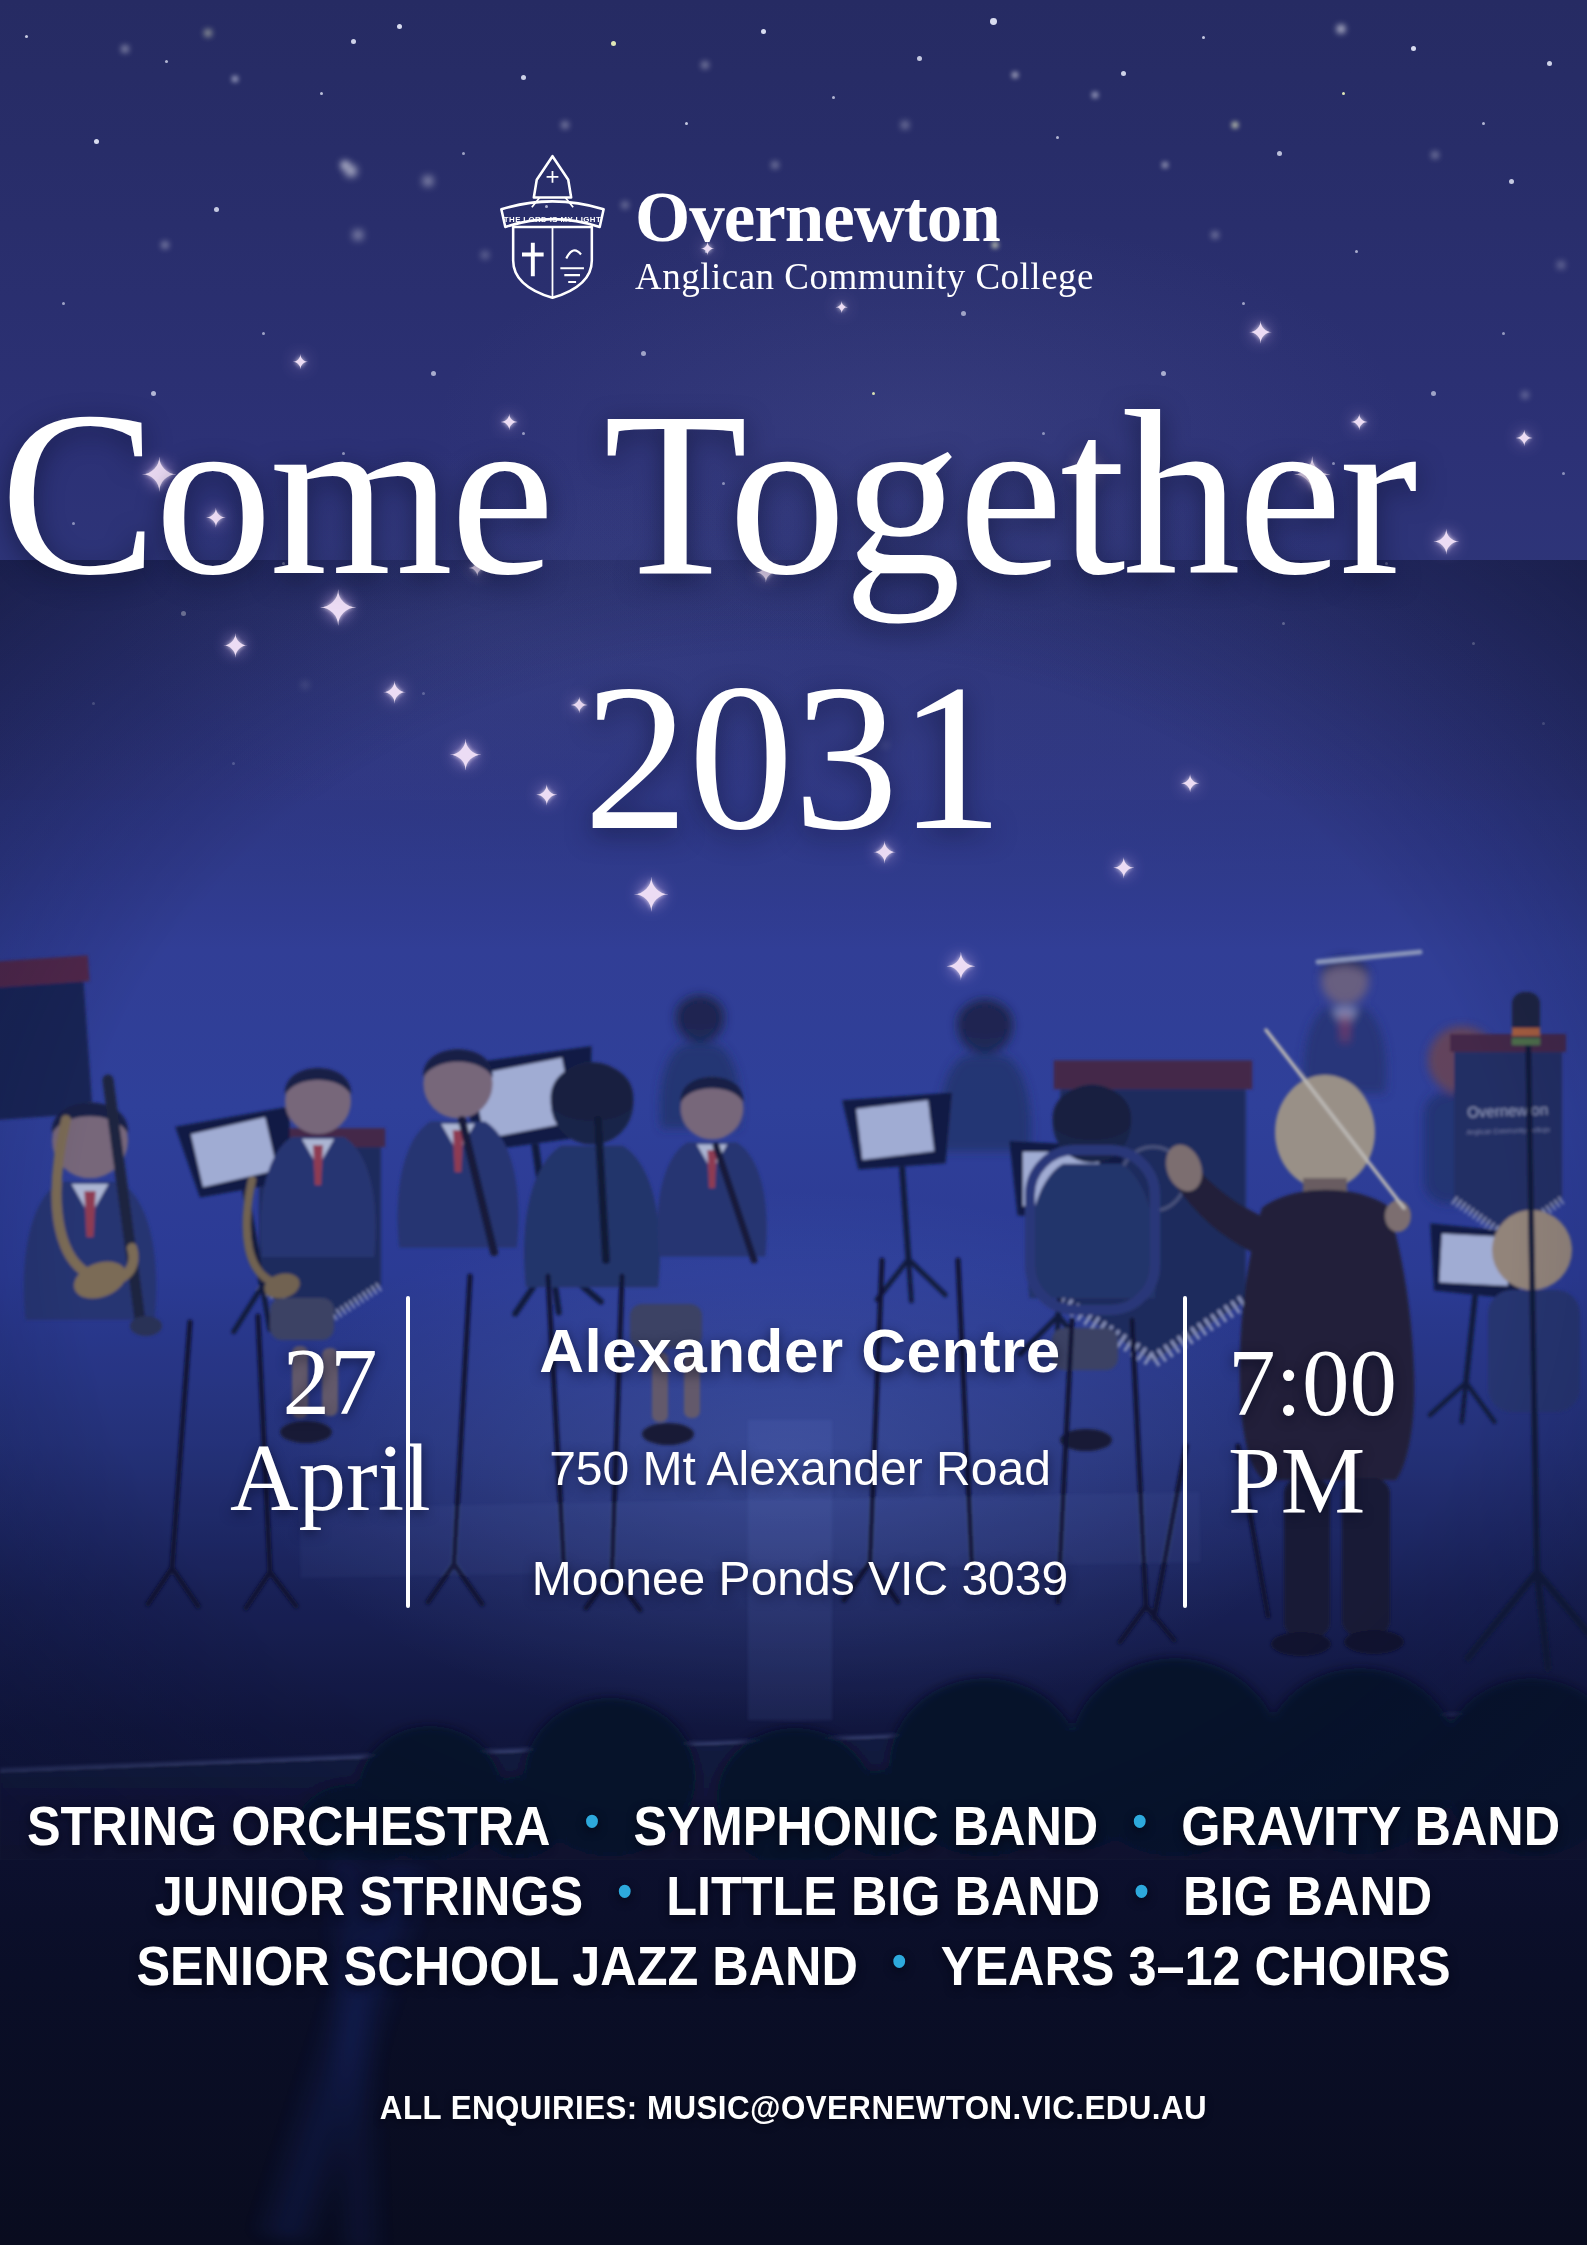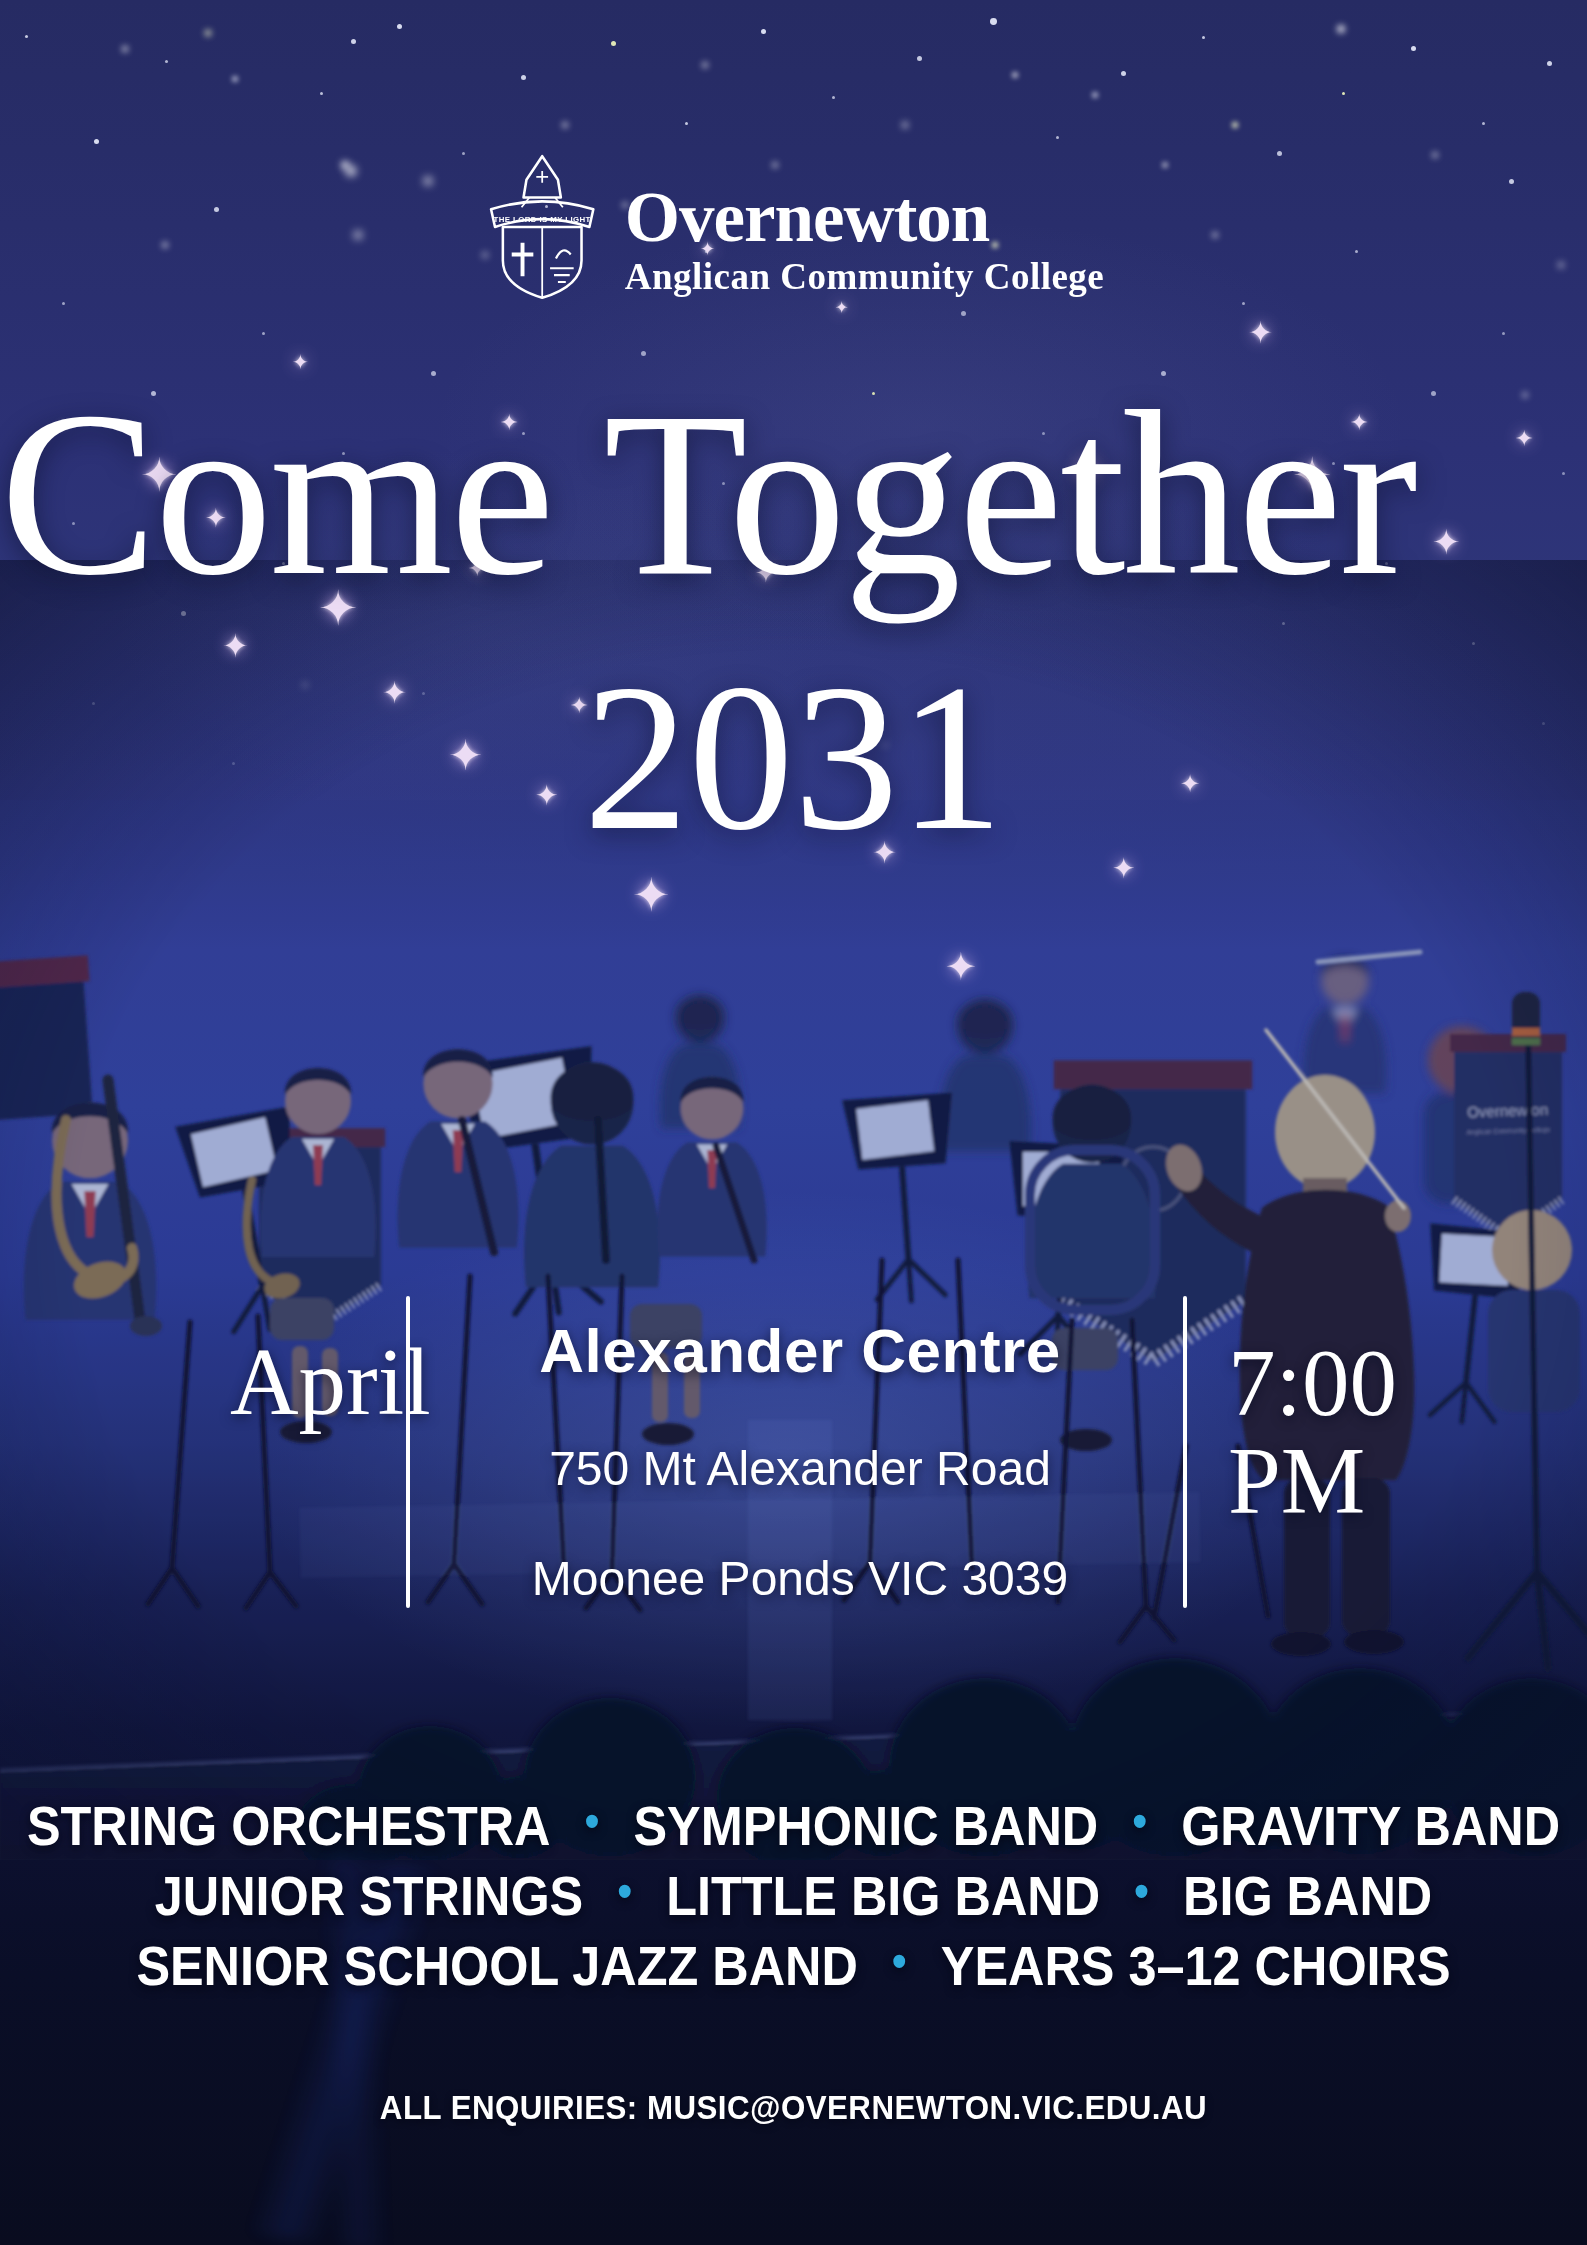--- a/index.html
+++ b/index.html
@@ -61,21 +61,21 @@
   .beams{position:absolute;left:180px;top:1860px;width:330px;height:385px;z-index:4;opacity:.8;
     background:linear-gradient(100deg,transparent 40%,rgba(40,70,190,.20) 50%,transparent 60%),
                linear-gradient(80deg,transparent 45%,rgba(40,70,190,.14) 52%,transparent 60%);
     filter:blur(7px);transform:rotate(8deg);}
   
   .content{position:absolute;left:0;top:0;width:100%;height:100%;z-index:6;color:#fff;}
   .serif{font-family:"Liberation Serif","DejaVu Serif",serif;}
   .logo-row{position:absolute;top:150px;left:50%;transform:translateX(-50%);display:flex;gap:24px;align-items:center;}
   .crest{width:118px;height:150px;display:block;}
   .logo-name{font-family:"Liberation Serif",serif;font-weight:700;font-size:71px;line-height:71px;margin-top:28px;letter-spacing:-1px;}
-  .logo-tag{font-family:"Liberation Serif",serif;font-weight:700;font-size:37px;line-height:40px;margin-top:4px;letter-spacing:.5px;}
+  .logo-tag{font-family:"Liberation Serif",serif;font-weight:400;font-size:37px;line-height:40px;margin-top:4px;letter-spacing:.5px;}
   .title{position:absolute;top:376px;left:0;width:100%;text-align:left;
     font-weight:400;font-size:236px;line-height:1;letter-spacing:-3px;
     text-shadow:0 6px 26px rgba(10,12,40,.55);}
   .year{position:absolute;top:652px;left:0;width:100%;text-align:center;
     font-weight:400;font-size:210px;line-height:1;text-shadow:0 6px 26px rgba(10,12,40,.5);}
   .details{position:absolute;left:0;top:0;width:100%;text-shadow:0 3px 12px rgba(5,8,30,.65);}
   .date-col{position:absolute;left:230px;top:1334px;width:200px;text-align:center;font-size:95px;line-height:96px;}
   .time-col{position:absolute;left:1228px;top:1334px;width:300px;text-align:left;font-size:95px;line-height:98px;}
   .vdiv{position:absolute;top:1296px;width:4px;height:312px;background:#fff;border-radius:2px;}
   .vdiv.d1{left:406px;} .vdiv.d2{left:1183px;}
@@ -336,20 +336,21 @@
       <div class="logo-name">Overnewton</div>
       <div class="logo-tag">Anglican Community College</div>
     </div>
   </div>
 
   <div class="title serif">Come Together</div>
   <div class="year serif">2031</div>
 
   <div class="details">
     <div class="date-col serif">
+      <div>27</div>
       <div>April</div>
     </div>
     <div class="vdiv d1"></div>
     <div class="venue-col">
       <div class="venue-name">Alexander Centre</div>
       <div class="addr a1">750 Mt Alexander Road</div>
       <div class="addr a2">Moonee Ponds VIC 3039</div>
     </div>
     <div class="vdiv d2"></div>
     <div class="time-col serif">

